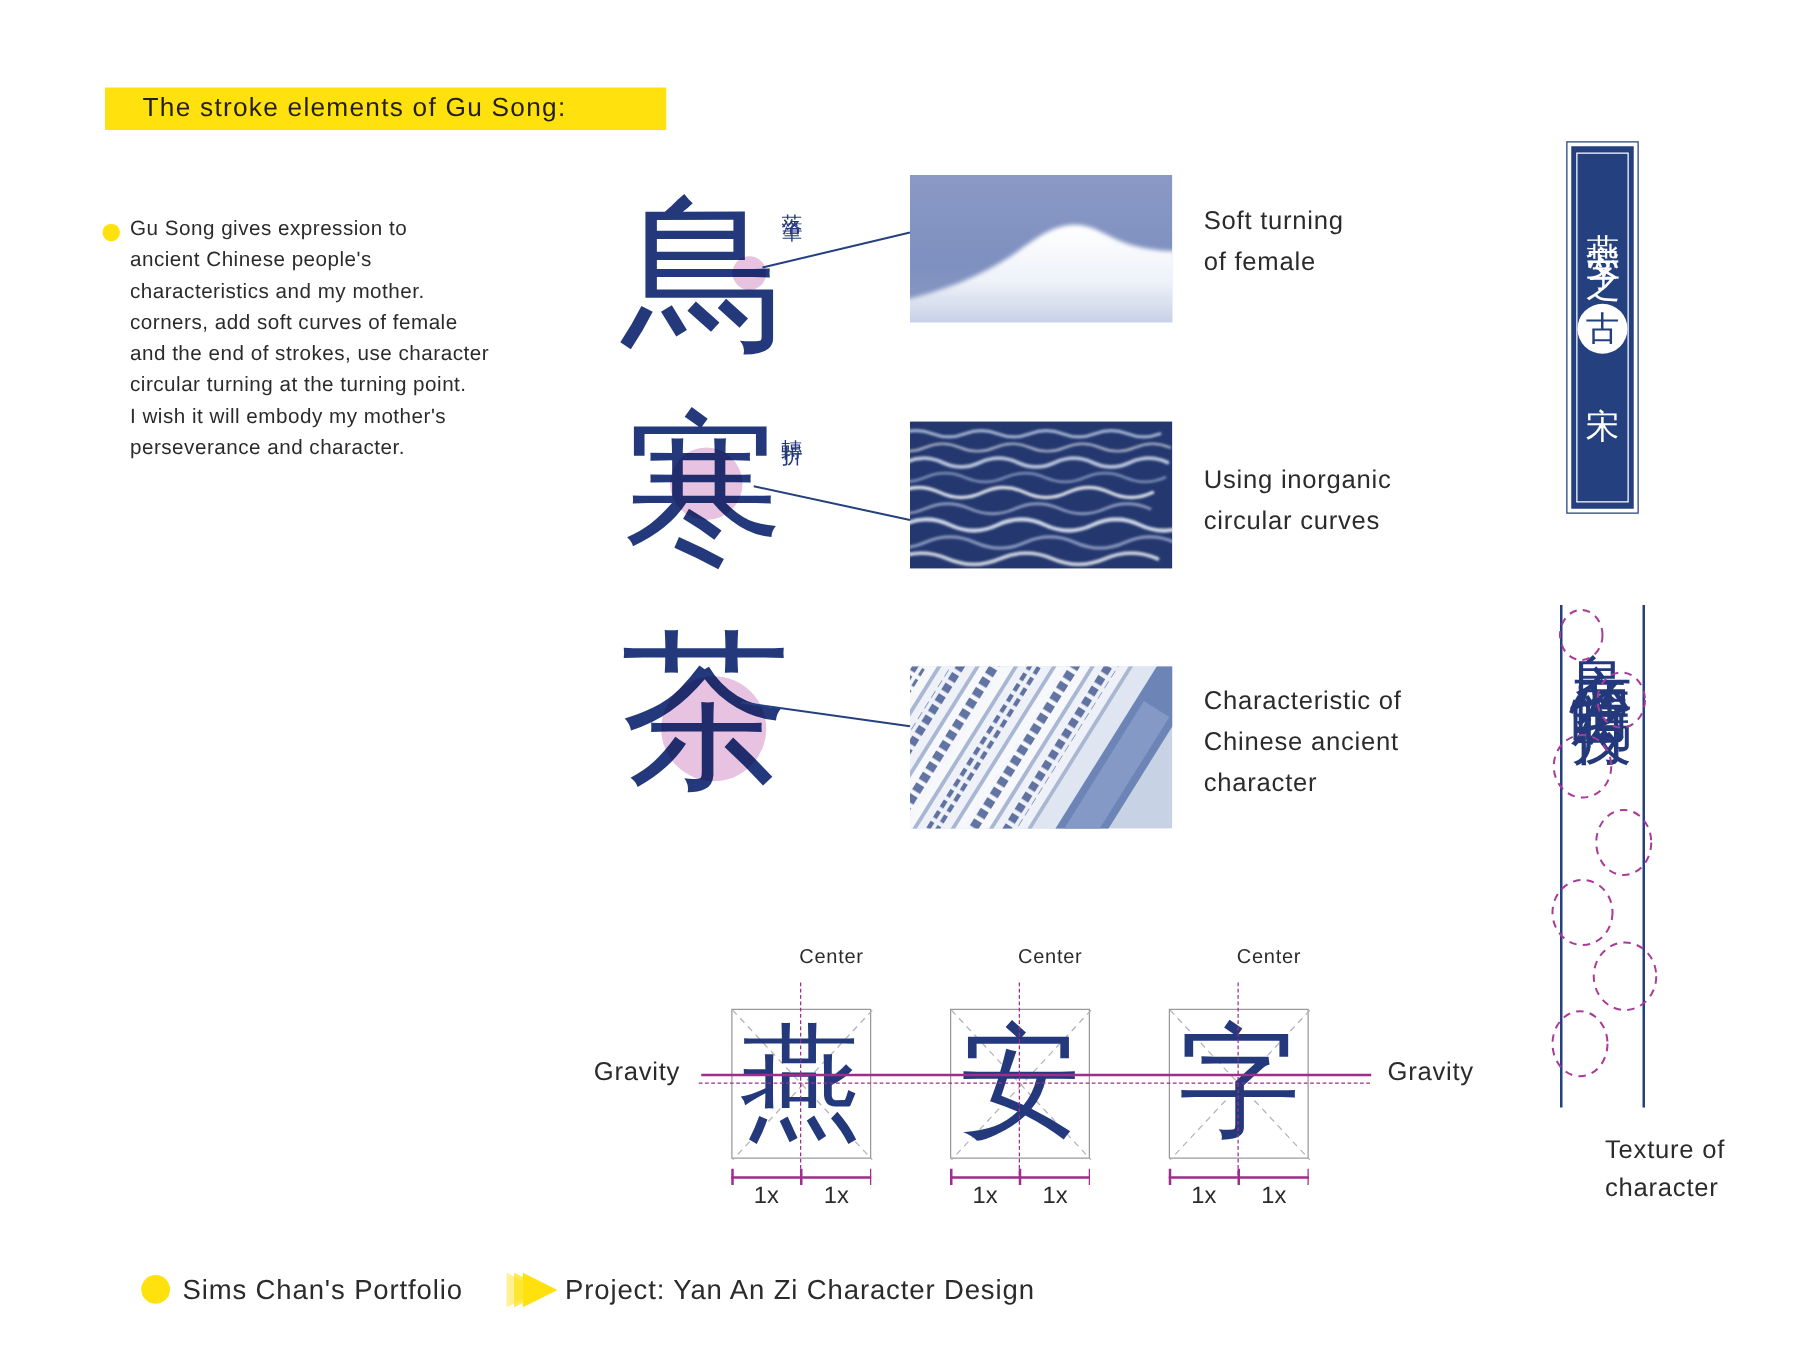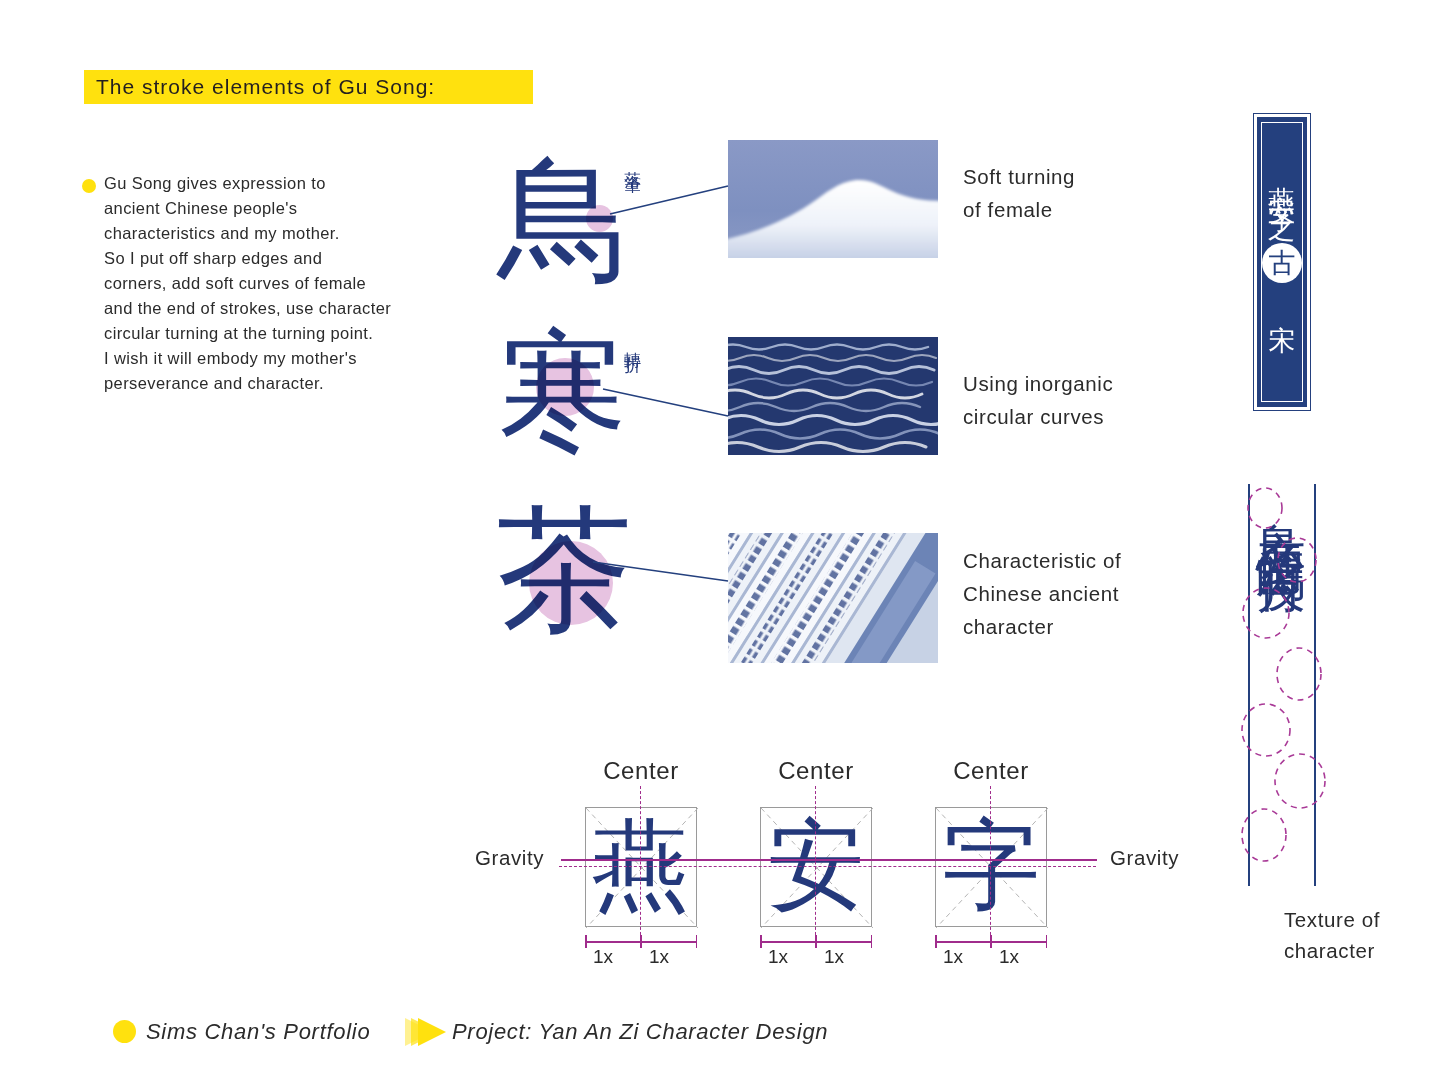--- a/index.html
+++ b/index.html
@@ -6,21 +6,21 @@
   html,body { background:#ffffff; }
   .page {
     position:relative; width:1440px; height:1080px; background:#ffffff;
     font-family:"Liberation Sans", sans-serif; color:#2b2b2b; overflow:hidden;
   }
   .abs { position:absolute; }
 
   
   .title-bar {
     left:84px; top:70px; width:449px; height:34px; background:#FFE10E;
-    display:flex; align-items:center; padding-left:12px;
+    display:flex; align-items:center; padding-left:30px;
     font-size:21px; letter-spacing:1px; color:#231F20;
   }
 
   
   .intro-bullet { left:82px; top:179px; width:14px; height:14px; border-radius:50%; background:#FFE10E; }
   .intro-text { left:104px; top:171px; width:345px; font-size:16.5px; line-height:25px; letter-spacing:0.4px; color:#2b2b2b; }
 
   
   .big-glyph {
     font-family:"DejaVu Serif","Liberation Serif",serif;
@@ -91,21 +91,21 @@
   .poem-text {
     left:1255px; top:483px; height:410px; z-index:2;
     font-family:"DejaVu Serif","Liberation Serif",serif;
     writing-mode:vertical-rl; text-orientation:upright;
     font-size:49px; letter-spacing:8px; line-height:52px; color:#24397B;
   }
   .poem-dashes { left:1230px; top:470px; width:130px; height:430px; z-index:3; pointer-events:none; }
   .poem-caption { left:1284px; top:904px; font-size:20.5px; line-height:31px; letter-spacing:0.6px; color:#2b2b2b; }
 
   
-  .center-label { top:757px; width:100px; text-align:center; font-size:24px; letter-spacing:0.6px; color:#2b2b2b; }
+  .center-label { top:757px; width:100px; text-align:right; font-size:16px; letter-spacing:0.6px; color:#2b2b2b; }
   .cl-1 { left:591px; } .cl-2 { left:766px; } .cl-3 { left:941px; }
 
   .vdash { top:786px; height:154px; width:0; border-left:1.6px dashed #A02C8C; z-index:6; }
   .vd-1 { left:640px; } .vd-2 { left:815px; } .vd-3 { left:990px; }
 
   .char-box { top:807px; width:112px; height:120px; border:1.5px solid #9a9a9a; z-index:2; }
   .cb-1 { left:585px; } .cb-2 { left:760px; } .cb-3 { left:935px; }
   .char-box svg { position:absolute; left:0; top:0; }
   .char-box .box-glyph {
     position:absolute; left:0; top:0; width:100%; height:100%;
@@ -118,25 +118,25 @@
   .gravity-dash  { left:559px; top:866px; width:537px; height:0; border-top:1.6px dashed #A02C8C; z-index:7; }
   .gravity-label { top:846px; font-size:20.5px; letter-spacing:0.6px; color:#2b2b2b; }
   .gl-left  { left:475px; }
   .gl-right { left:1110px; }
 
   .dim { top:935px; width:112px; height:13px; z-index:5; }
   .dim-1 { left:585px; } .dim-2 { left:760px; } .dim-3 { left:935px; }
   .dim .hline { position:absolute; left:0; right:0; top:6px; height:1.5px; background:#A02C8C; }
   .dim .tick  { position:absolute; top:0; width:1.5px; height:13px; background:#A02C8C; }
   .dim .t-l { left:0; } .dim .t-c { left:55px; } .dim .t-r { right:0; }
-  .dim-label { top:946px; width:40px; text-align:left; font-size:19px; color:#2b2b2b; }
+  .dim-label { top:946px; width:40px; text-align:center; font-size:19px; color:#2b2b2b; }
 
   
   .footer-bullet { left:113px; top:1020px; width:23px; height:23px; border-radius:50%; background:#FFE10E; }
-  .footer-text { top:1019px; font-size:22px; letter-spacing:0.7px; color:#2b2b2b;font-style:italic; }
+  .footer-text { top:1019px; font-size:22px; letter-spacing:0.7px; color:#2b2b2b; }
   .ft-portfolio { left:146px; }
   .ft-project { left:452px; }
   .footer-arrow { top:1018px; width:28px; height:28px; background:#FFE10E;
     clip-path:polygon(0 0, 100% 50%, 0 100%); }
   .fa-1 { left:405px; opacity:0.45; }
   .fa-2 { left:411px; opacity:0.7; }
   .fa-3 { left:418px; opacity:1; }
 </style>
 </head>
 <body>
@@ -145,21 +145,20 @@
 
   <div class="abs title-bar">
     <span>The stroke elements of Gu Song:</span>
   </div>
 
   <div class="abs intro-bullet"></div>
   <div class="abs intro-text">
     <div>Gu Song gives expression to</div>
     <div>ancient Chinese people's</div>
     <div>characteristics and my mother.</div>
-    <div>So I put off sharp edges and</div>
     <div>corners, add soft curves of female</div>
     <div>and the end of strokes, use character</div>
     <div>circular turning at the turning point.</div>
     <div>I wish it will embody my mother's</div>
     <div>perseverance and character.</div>
   </div>
 
   <div class="abs big-glyph glyph-1">鳥</div>
   <div class="abs vert-note note-1">落筆</div>
   <div class="abs pink-dot dot-1"></div>

